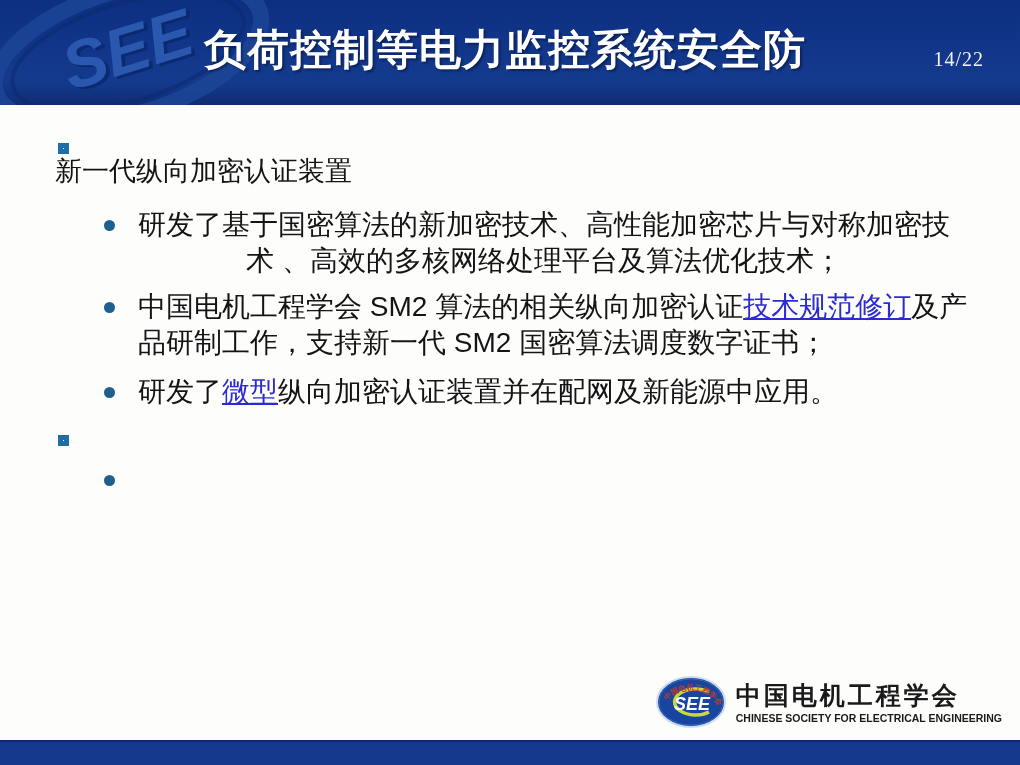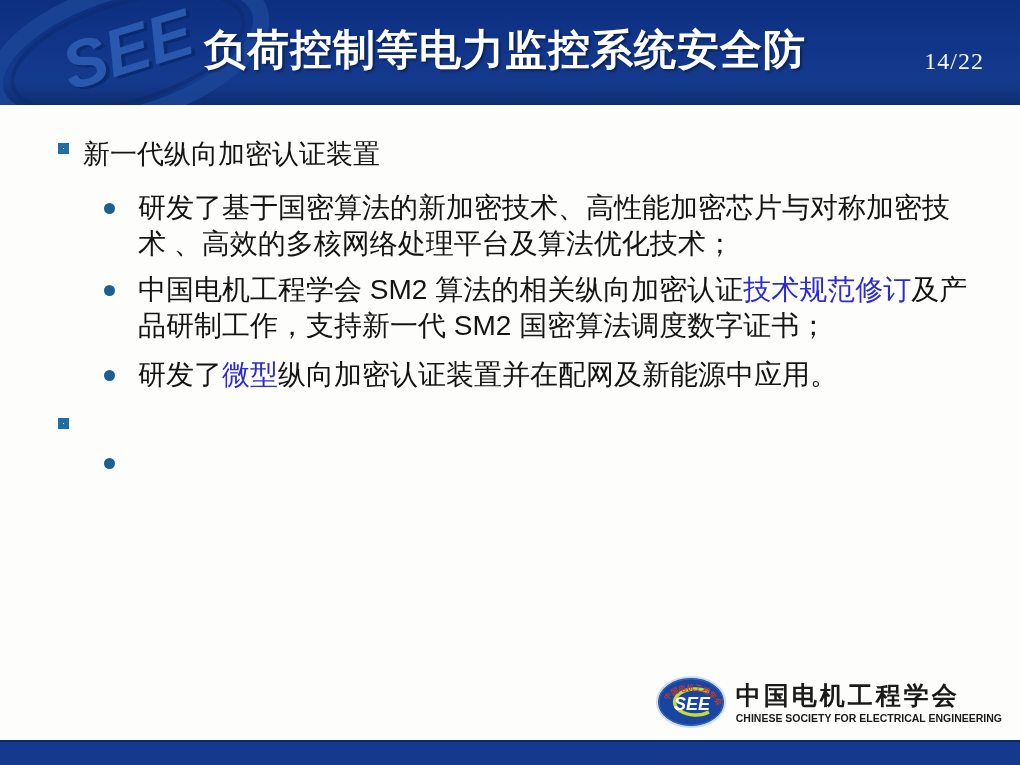--- a/index.html
+++ b/index.html
@@ -30,50 +30,50 @@
   .header-logo{position:absolute;left:-22px;top:-28px;pointer-events:none;}
   .header-title{
     position:absolute;left:204px;top:27px;
     font-size:42px;font-weight:bold;color:#ffffff;
     letter-spacing:1px;line-height:46px;white-space:nowrap;
     text-shadow:2px 2px 2px rgba(0,0,0,0.35);
   }
   .page-number{
     position:absolute;right:36px;top:48px;
     font-family:"Liberation Serif","DejaVu Serif",serif;
-    font-size:24px;color:#f2f4f8;letter-spacing:1px;
+    font-size:20px;color:#f2f4f8;letter-spacing:1px;
   }
   
   .content{
     position:absolute;left:0;top:105px;width:1020px;
     padding:32px 15px 0 55px;
     color:var(--text-color);
   }
   .item{display:flex;align-items:flex-start;}
-  .item.l1{font-size:27px;line-height:34px;}
+  .item.l1{font-size:27px;line-height:34px;flex-direction:column;}
   .item.l2{font-size:28px;line-height:36px;}
   .item .text{white-space:pre-wrap;}
   .l1 .bullet{
     flex:0 0 auto;width:11px;height:11px;
     border:5px solid var(--square-bullet);
     background:#ffffff;
     margin:6px 14px 0 3px;
   }
   .l2 .bullet{
     flex:0 0 auto;width:11px;height:11px;border-radius:50%;
     background:var(--dot-bullet);
     margin:13px 23px 0 49px;
   }
   .item:nth-child(1){margin-bottom:19px;}
-  .item:nth-child(2){margin-bottom:10px;}
+  .item:nth-child(2){margin-bottom:10px;text-align:center;}
   .item:nth-child(3){margin-bottom:13px;}
   .item:nth-child(4){margin-bottom:19px;text-align:center;}
   .item:nth-child(5){margin-bottom:16px;}
   .item:nth-child(6){margin-bottom:13px;}
-  .link{color:var(--link-blue);}
+  .link{color:var(--link-blue);text-decoration:underline;}
   
   .footer{
     position:absolute;right:18px;bottom:35px;
     display:flex;align-items:center;gap:9px;
   }
   .footer-logo{flex:0 0 auto;}
   .org-cn{
     font-size:25px;font-weight:bold;color:#1a1a1a;
     letter-spacing:3px;white-space:nowrap;line-height:27px;
   }

